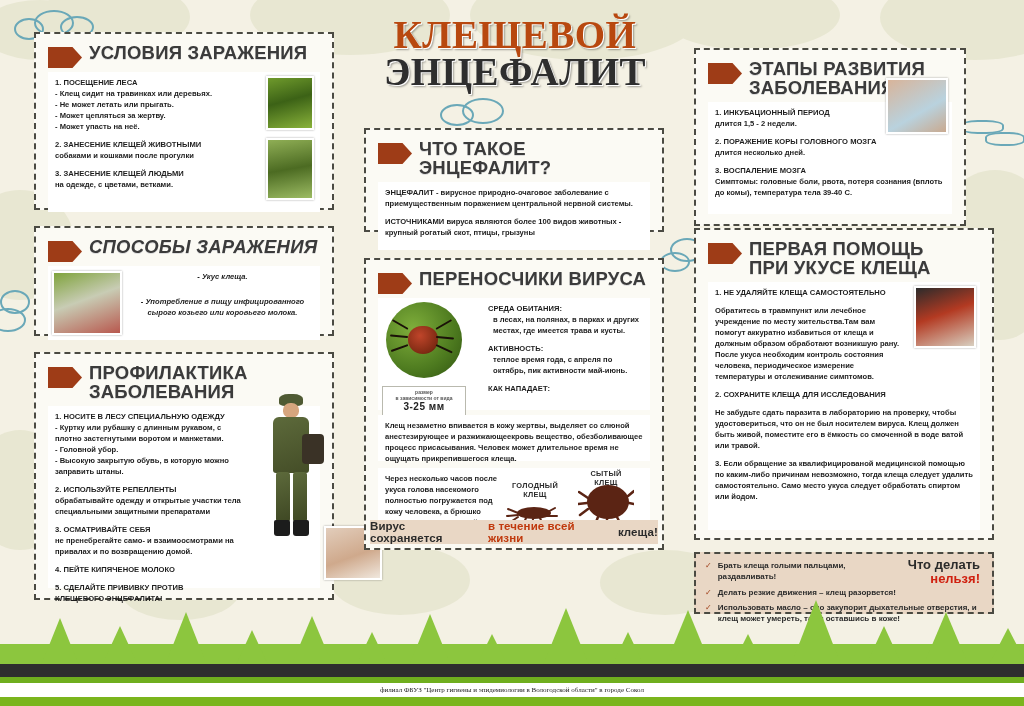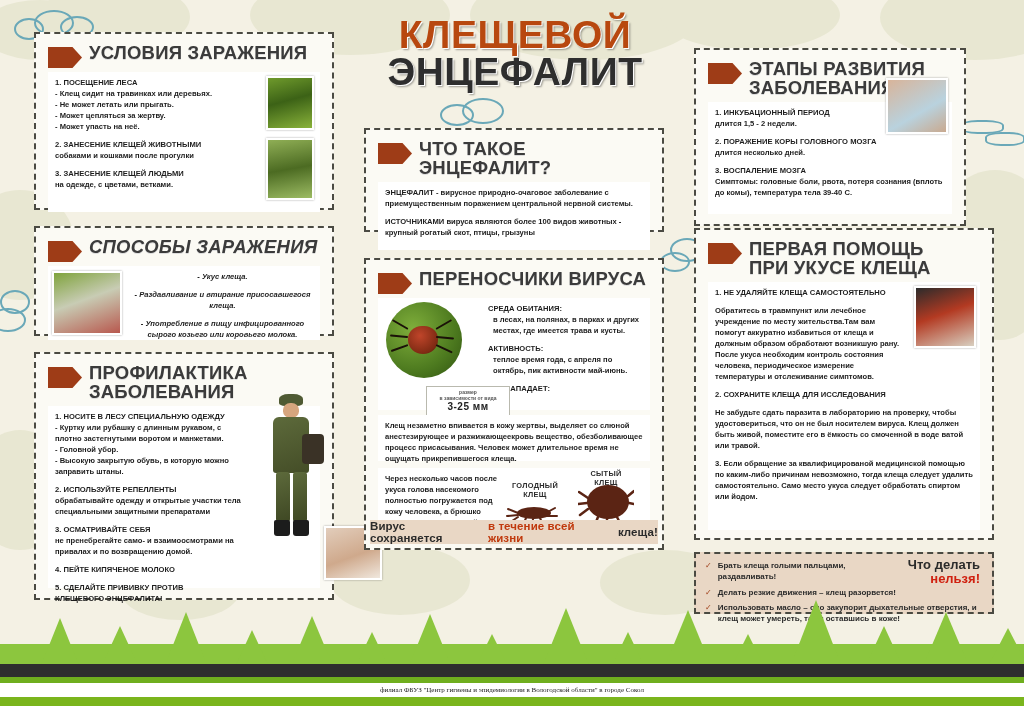--- a/index.html
+++ b/index.html
@@ -55,21 +55,21 @@
     box-shadow: 0 0 2px rgba(0,0,0,.35); overflow: hidden;
   }
   .ph-forest { background: linear-gradient(165deg,#6f9a2c 0%, #3c6216 45%, #89b23a 100%); }
   .ph-walk   { background: linear-gradient(170deg,#8fae55 0%, #4c6b22 50%, #9cbb63 100%); }
   .ph-milk   { background: linear-gradient(160deg,#7fa33c 0%, #c8ccb4 45%, #b8584e 100%); }
   .ph-child  { background: linear-gradient(150deg,#d8b49a 0%, #b9d2de 60%, #c9a98f 100%); }
   .ph-tickrem{ background: linear-gradient(160deg,#2b2b2b 0%, #b33a22 45%, #d8cfc0 100%); }
   .ph-vaccine{ background: linear-gradient(160deg,#e2cdbb 0%, #cfa98c 55%, #f0e7dd 100%); }
 
   
-  #title { position: absolute; left: 330px; top: 16px; width: 370px; text-align: center; }
+  #title { position: absolute; left: 330px; top: 16px; width: 370px; text-align: center; font-family: Liberation Serif, serif; }
   .t1 {
     font-size: 39px; font-weight: bold; color: #b8480f; letter-spacing: .5px;
     text-shadow: 1px 1px 0 #fff, 2px 2px 2px rgba(0,0,0,.35);
     line-height: .96;
   }
   .t2 {
     font-size: 39px; font-weight: bold; color: #2e2e2e; letter-spacing: .5px;
     text-shadow: 1px 1px 0 #fff, 2px 2px 2px rgba(0,0,0,.35);
     line-height: .96;
   }
@@ -206,21 +206,20 @@
 
   <div class="panel" style="left:34px;top:226px;width:300px;height:110px;font-style:italic;">
     <div class="sec-head">
       <div class="arrow"></div>
       <div class="sec-title">СПОСОБЫ ЗАРАЖЕНИЯ</div>
     </div>
     <div class="sec-body" style="height:74px;padding-left:84px;text-align:center;">
       <div class="photo ph-milk" style="left:4px;top:5px;width:70px;height:64px;"></div>
       <div class="t">- Укус клеща.</div>
       <div class="gap"></div>
-      <div class="t">- Раздавливание и втирание присосавшегося клеща.</div>
       <div class="gap"></div>
       <div class="t">- Употребление в пищу инфицированного сырого козьего или коровьего молока.</div>
     </div>
   </div>
 
   <div class="panel" style="left:34px;top:352px;width:300px;height:248px;">
     <div class="sec-head">
       <div class="arrow"></div>
       <div class="sec-title">ПРОФИЛАКТИКА
 ЗАБОЛЕВАНИЯ</div>
@@ -277,21 +276,21 @@
     <div class="sec-body" style="height:112px;padding-left:110px;">
       <div class="tick-circle" style="left:8px;top:4px;">
         <div class="tick-body"></div>
         <div class="tick-leg" style="left:22px;top:26px;width:18px;transform:rotate(-150deg);"></div>
         <div class="tick-leg" style="left:22px;top:34px;width:18px;transform:rotate(-175deg);"></div>
         <div class="tick-leg" style="left:22px;top:42px;width:18px;transform:rotate(160deg);"></div>
         <div class="tick-leg" style="left:50px;top:26px;width:18px;transform:rotate(-30deg);"></div>
         <div class="tick-leg" style="left:50px;top:34px;width:18px;transform:rotate(5deg);"></div>
         <div class="tick-leg" style="left:50px;top:42px;width:18px;transform:rotate(25deg);"></div>
       </div>
-      <div class="size-box" style="left:4px;top:88px;width:84px;margin-left:44px;">
+      <div class="size-box" style="left:4px;top:88px;width:84px;">
         <div class="size-cap" style="white-space:pre-line;">размер
 в зависимости от вида</div>
         <div class="size-val">3-25 мм</div>
       </div>
 
       <div class="t cap">СРЕДА ОБИТАНИЯ:</div>
       <div class="t" style="padding-left:5px;">в лесах, на полянах, в парках и других местах, где имеется трава и кусты.</div>
       <div class="gap"></div>
       <div class="t cap">АКТИВНОСТЬ:</div>
       <div class="t" style="padding-left:5px;">теплое время года, с апреля по октябрь, пик активности май-июнь.</div>

